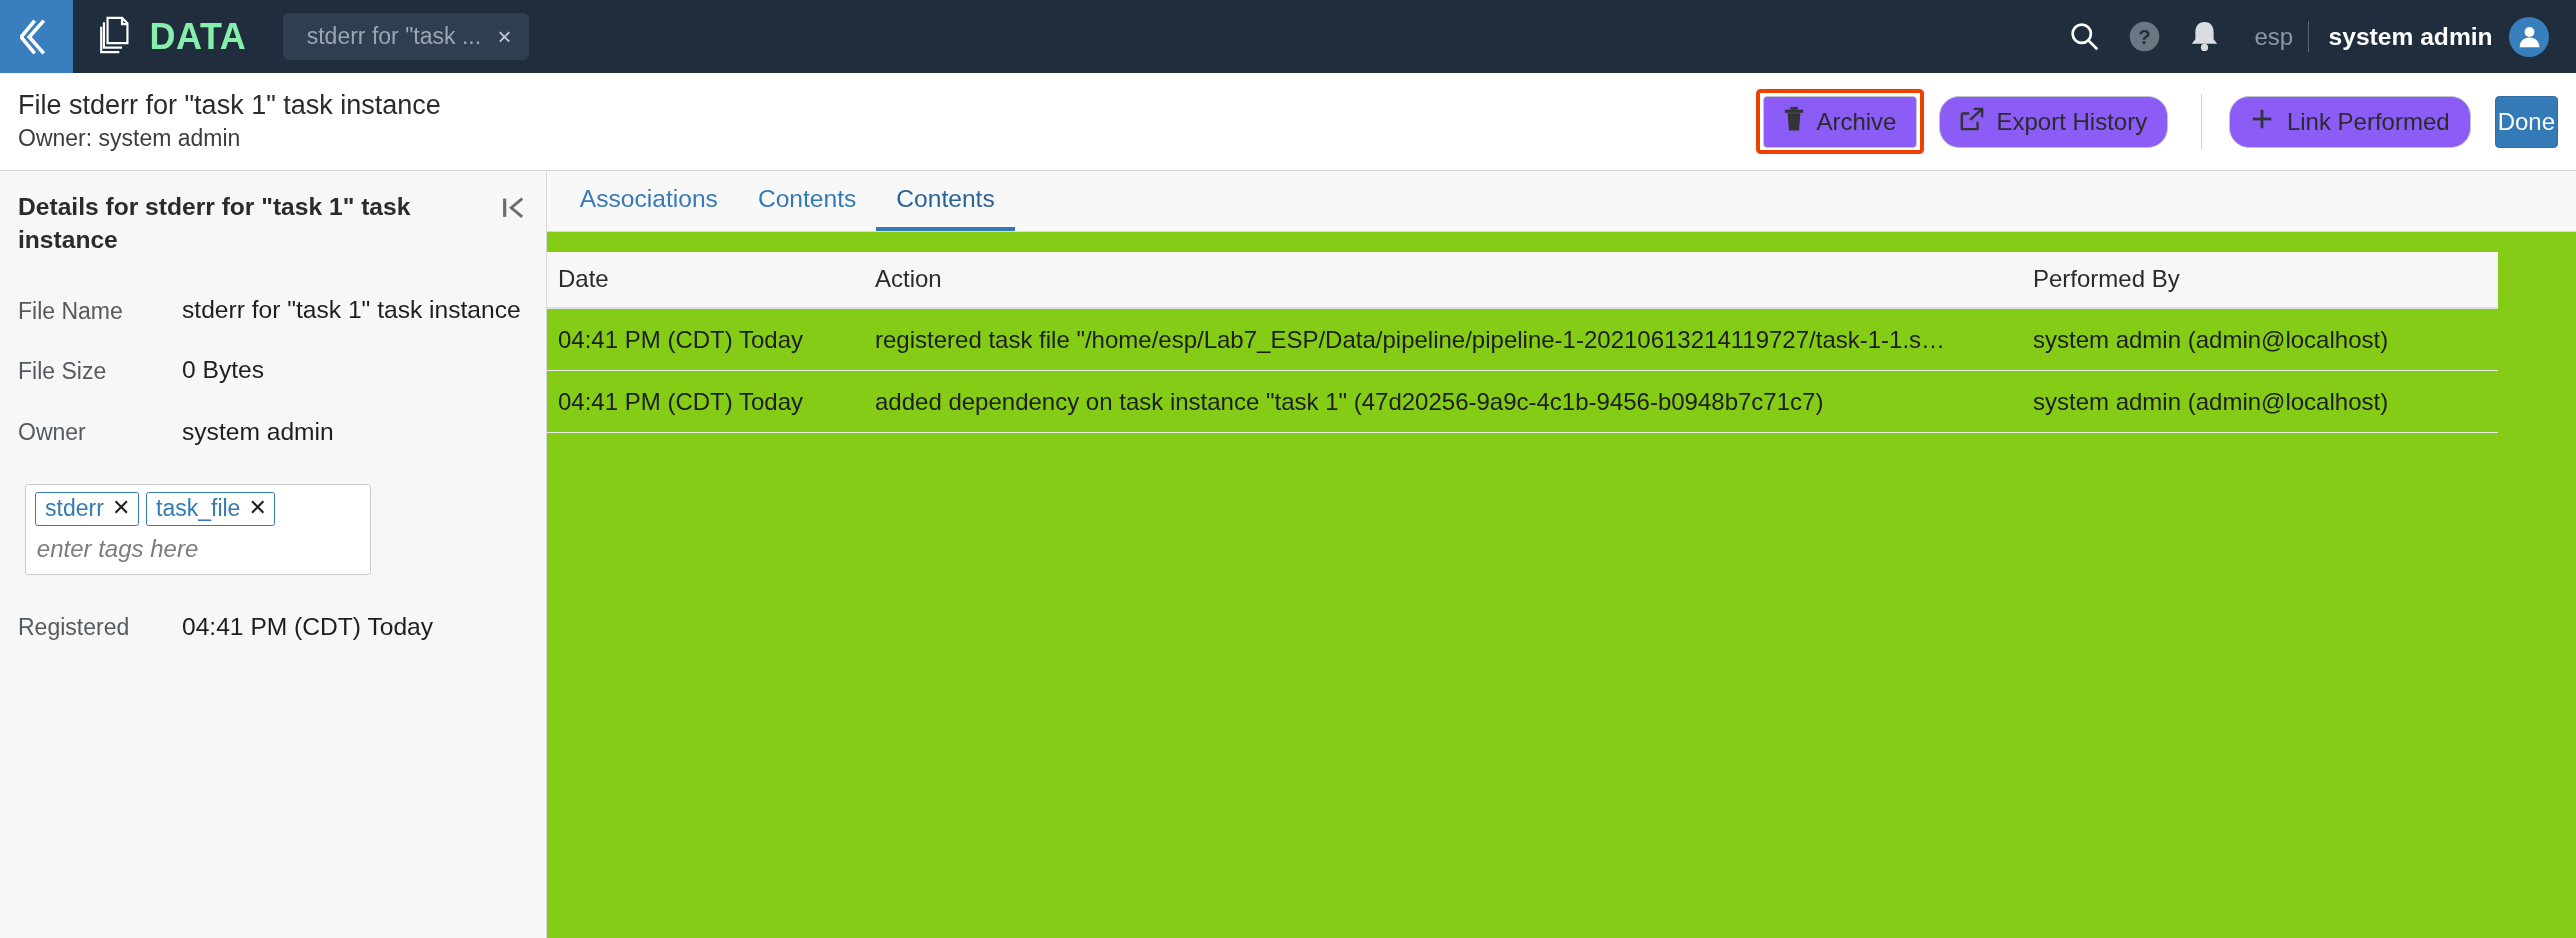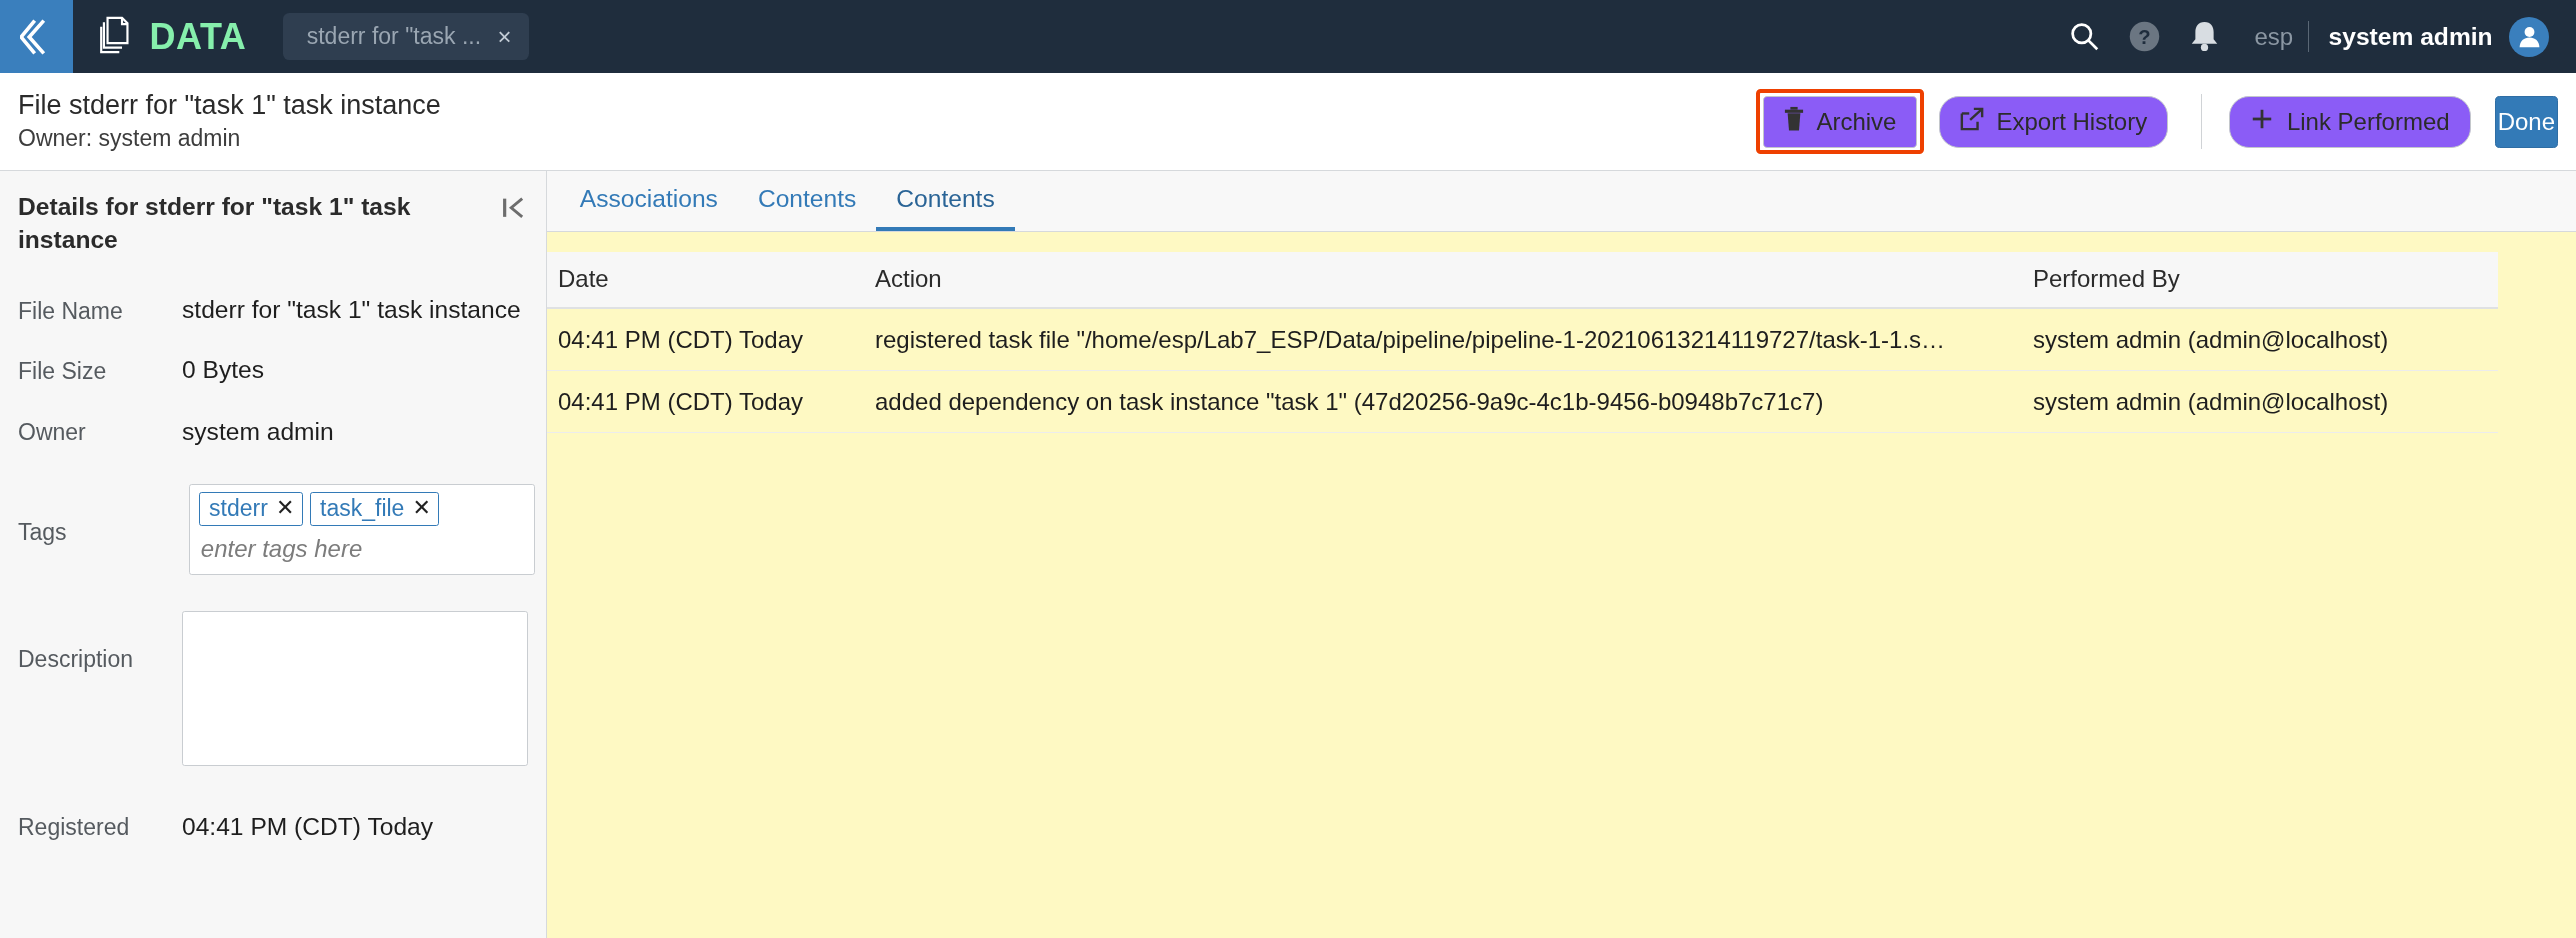--- a/index.html
+++ b/index.html
@@ -220,21 +220,21 @@
     position: relative;
     resize: none;
     font-family: "Liberation Sans", sans-serif;
     font-size: 23px;
     padding: 7.3px 9px;
     outline: none;
   }
 
   
   .content {
-    flex: 1 1 auto; background: #fef9c3;
+    flex: 1 1 auto; background: #84cc16;
     position: relative; overflow: hidden;
   }
   .tabbar {
     height: 61px;
     background: #f8f8f8;
     border-bottom: 0.9px solid #d6d9dc;
     display: flex; align-items: stretch;
     padding-left: 12.8px;
   }
   .tab {
@@ -410,44 +410,37 @@
       <div class="field-label">File Size</div>
       <div class="field-value">0 Bytes</div>
     </div>
 
     <div class="field-row r-owner">
       <div class="field-label">Owner</div>
       <div class="field-value">system admin</div>
     </div>
 
     <div class="field-row r-tags">
-      <div class="field-label">Tags</div>
       <div class="field-value">
         <div class="tags-box">
           <div class="chips">
             <span class="chip">
               <span class="chip-text">stderr</span>
               <span class="chip-x">✕</span>
             </span>
             <span class="chip">
               <span class="chip-text">task_file</span>
               <span class="chip-x">✕</span>
             </span>
           </div>
           <input class="tags-input" type="text" placeholder="enter tags here" style="">
         </div>
       </div>
     </div>
 
-    <div class="field-row r-desc">
-      <div class="field-label">Description</div>
-      <div class="field-value">
-        <textarea class="desc-box" style=""></textarea>
-      </div>
-    </div>
 
     <div class="field-row r-reg">
       <div class="field-label">Registered</div>
       <div class="field-value">04:41 PM (CDT) Today</div>
     </div>
   </aside>
 
   <section class="content">
     <div class="tabbar">
       <div class="tab">

